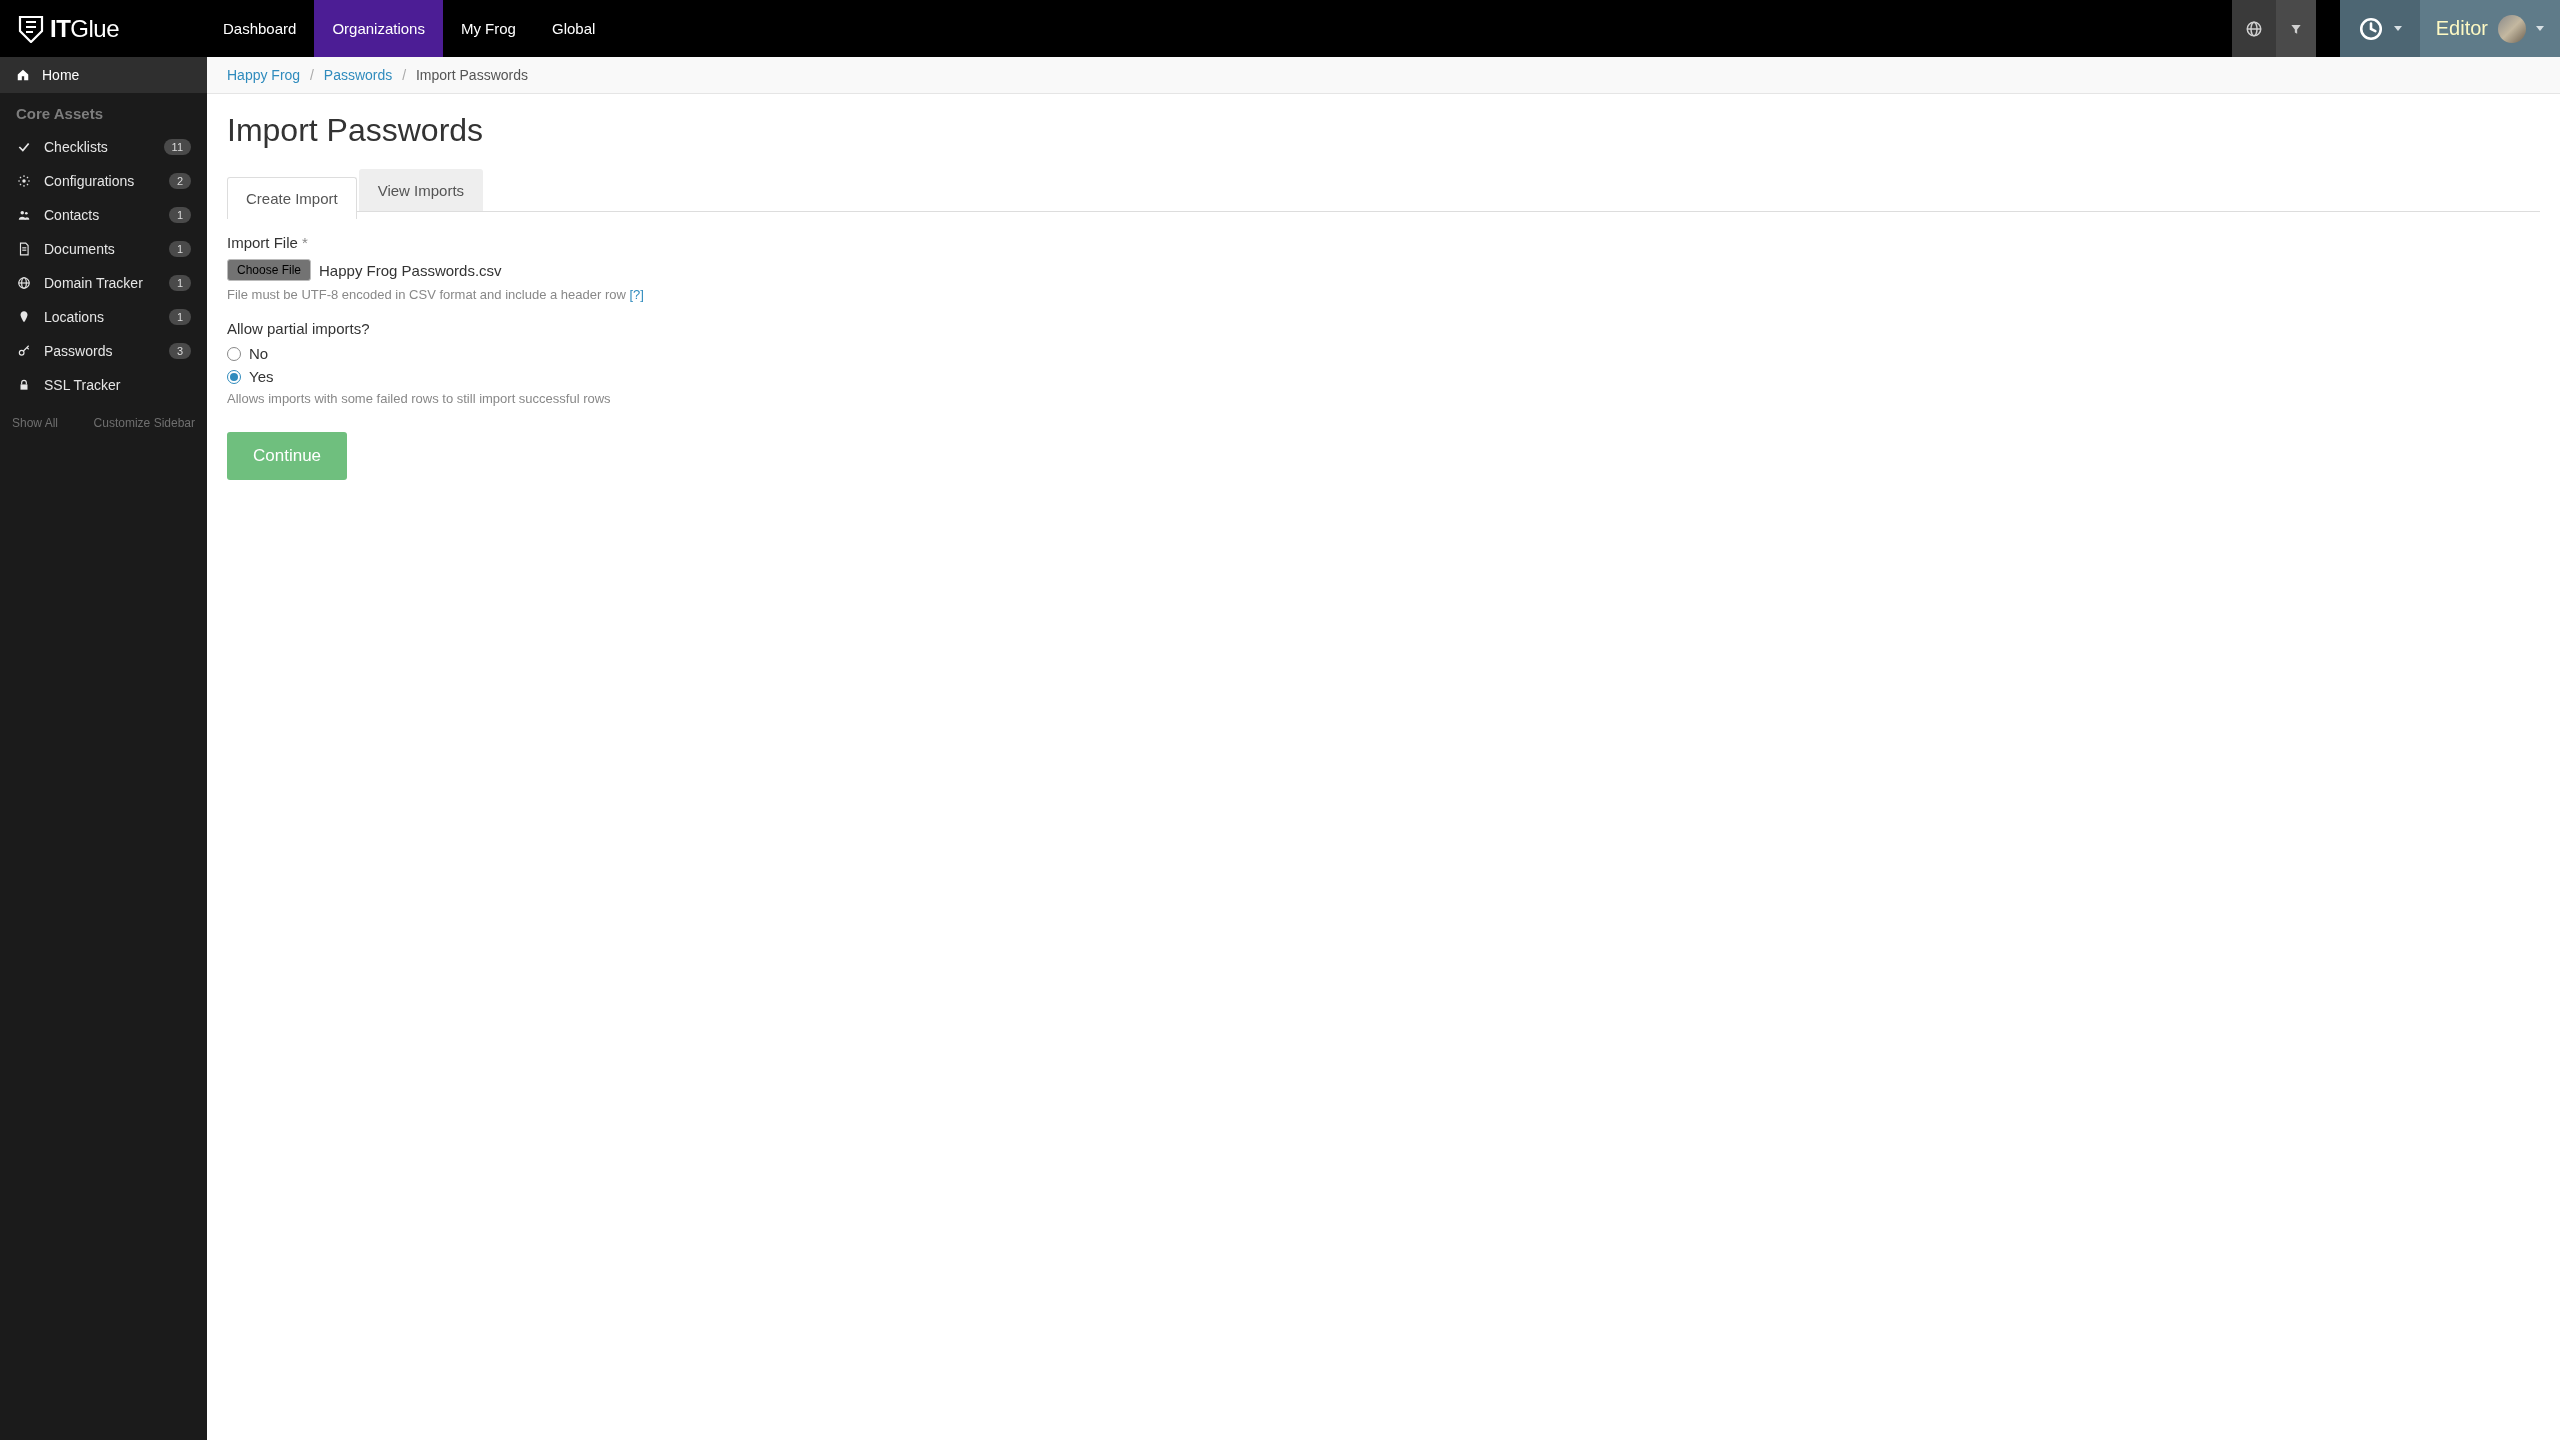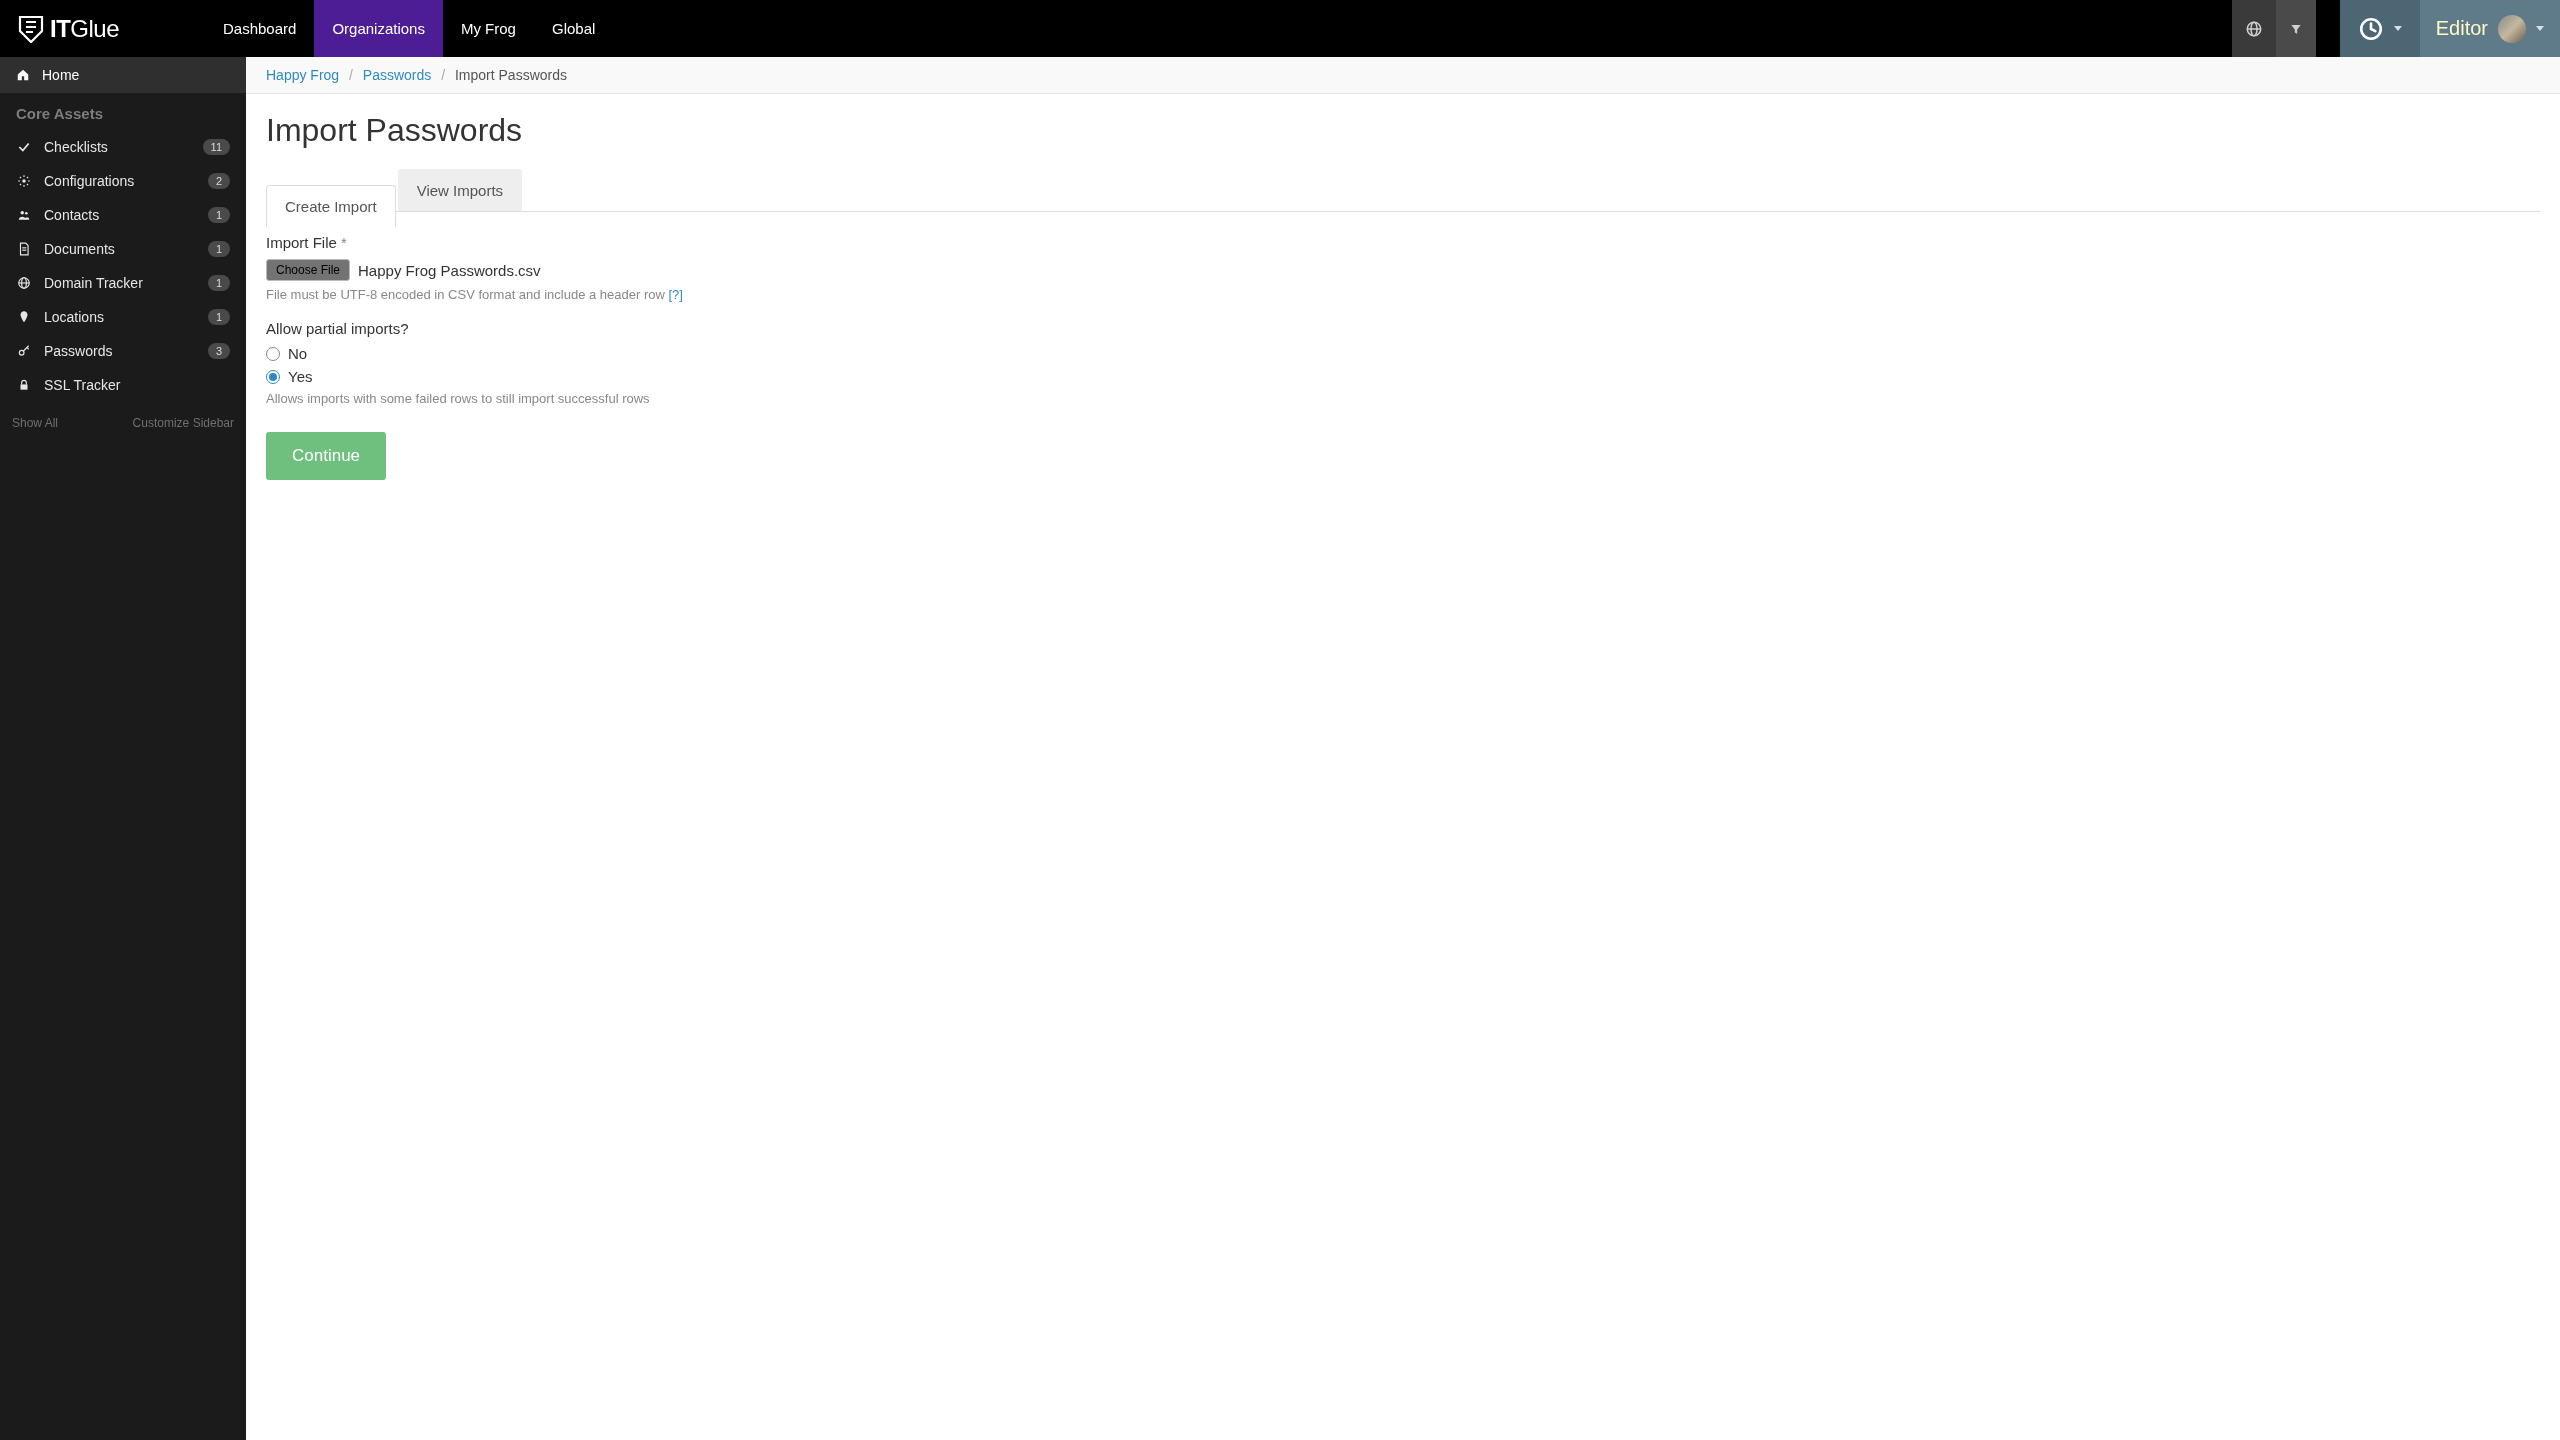--- a/index.html
+++ b/index.html
@@ -72,21 +72,21 @@
 }
 .avatar {
   width:28px; height:28px; border-radius:50%;
   background: linear-gradient(135deg,#8a8a8a 0%, #c4b8a0 50%, #6b5f4f 100%);
 }
 .caret { width:0;height:0;border-left:4px solid transparent;border-right:4px solid transparent;border-top:5px solid #d8e0e4; }
 
 
 .body { flex:1; display:flex; min-height:0; }
 .sidebar {
-  width:246px; background:#1b1b1b; color:#c8c8c8;
+  width:207px; background:#1b1b1b; color:#c8c8c8;
   display:flex; flex-direction:column;
 }
 .side-home {
   display:flex; align-items:center; gap:12px;
   padding:10px 16px; background:#2f2f2f; color:#fff; cursor:pointer;
 }
 .side-section-title {
   padding:12px 16px 8px; color:#7d7d7d; font-weight:600; font-size:15px;
 }
 .side-item {
@@ -118,21 +118,21 @@
 
 .tabs { display:flex; border-bottom:1px solid #ddd; margin-bottom:22px; }
 .tab {
   padding:12px 18px; font-size:15px; color:#555;
   border:1px solid transparent; border-bottom:none;
   background:#eee; cursor:pointer; margin-right:2px;
   border-radius:3px 3px 0 0;
 }
 .tab.active {
   background:#fff; border-color:#ddd; color:#555;
-  position:relative; top:16px;
+  position:relative; top:8px;
 }
 
 .form-group { margin-bottom:18px; }
 .form-label { font-size:15px; color:#333; margin-bottom:8px; display:block; }
 .req { color:#888; }
 .file-row { display:flex; align-items:center; gap:8px; margin-bottom:6px; }
 .choose-file {
   font-size:12px; padding:3px 9px; border:1px solid #bbb; border-radius:3px;
   background:#737373; cursor:pointer;
 }

